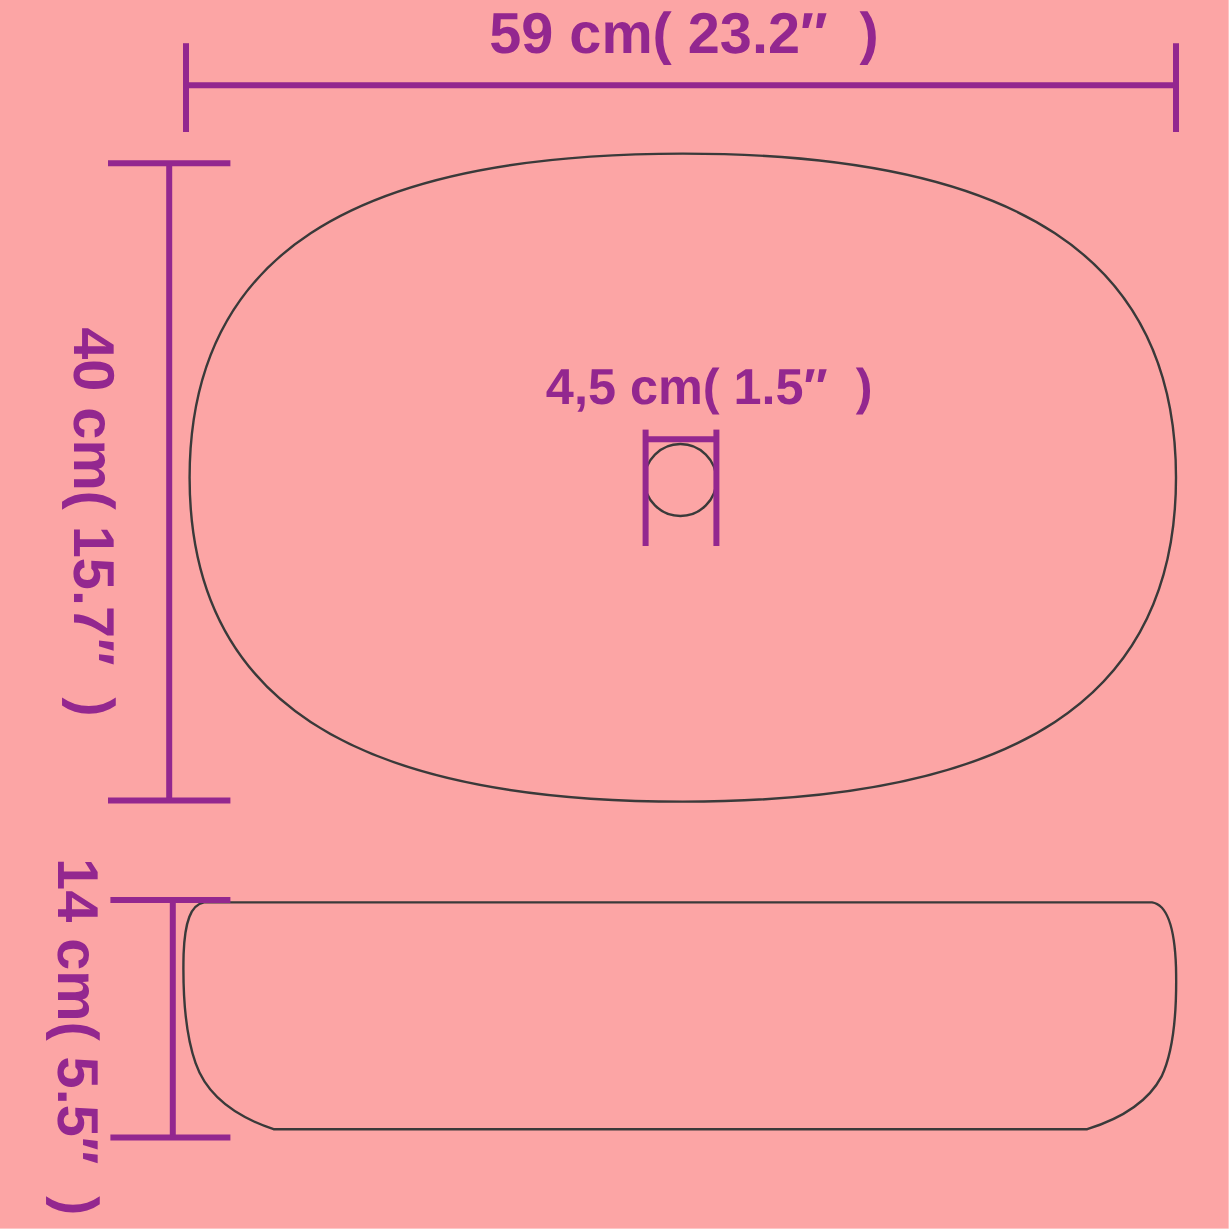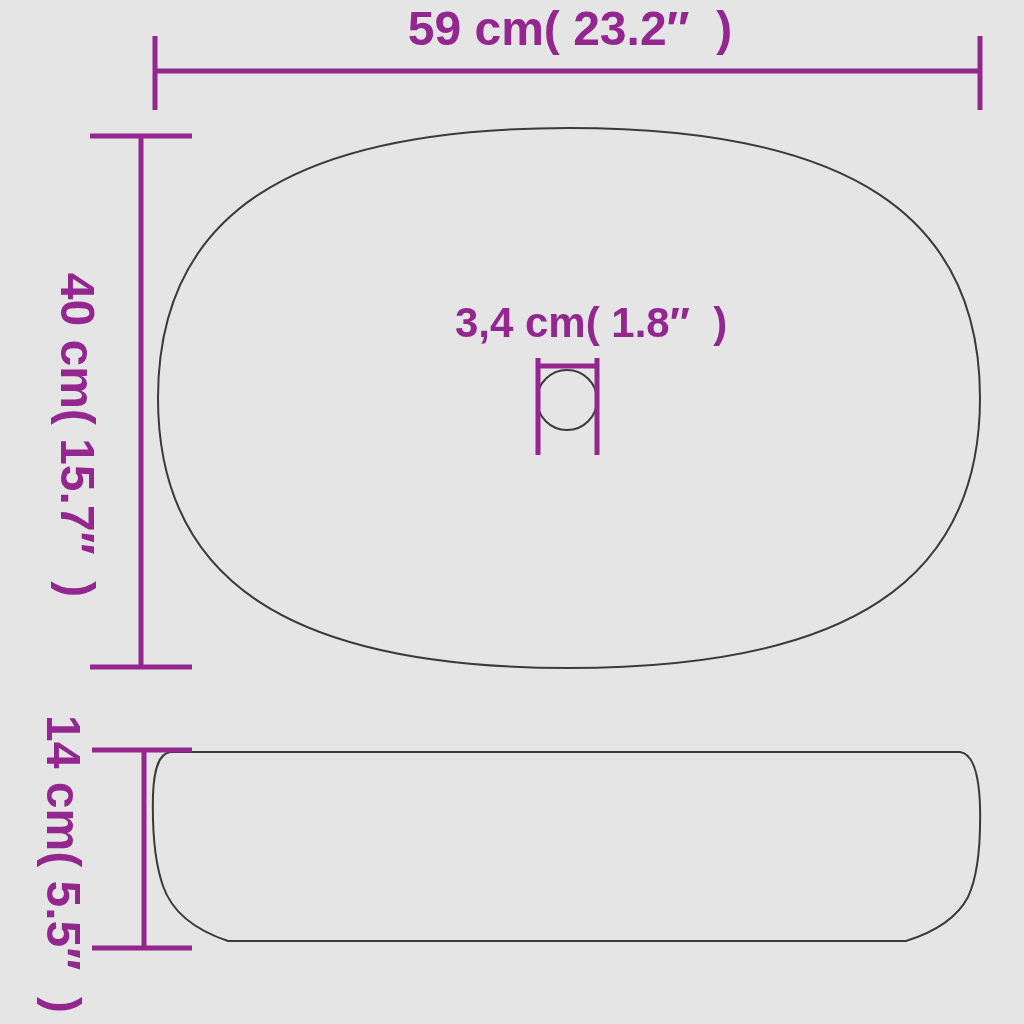--- a/index.html
+++ b/index.html
@@ -3,21 +3,21 @@
 <meta charset="utf-8">
 <style>
   :root{
     --dim-color:#93278F;
     --outline-color:#3a3a3a;
   }
   html,body{margin:0;padding:0;background:#ffffff;}
   .canvas{
     position:relative;
     width:1024px;height:1024px;
-    background:#e5e5e5;
+    background:#fca5a5;
     overflow:hidden;
     font-family:"Liberation Sans","DejaVu Sans",sans-serif;
   }
   svg{position:absolute;left:0;top:0;}
   .dim-stroke{stroke:var(--dim-color);stroke-width:5;fill:none;stroke-linecap:butt;}
   .outline-stroke{stroke:var(--outline-color);stroke-width:2;fill:none;}
   .dim-label{
     position:absolute;
     color:var(--dim-color);
     font-weight:bold;
@@ -77,17 +77,17 @@
       <line class="dim-stroke" x1="144" y1="750" x2="144" y2="948"></line>
       <line class="dim-stroke" x1="92" y1="750" x2="192" y2="750"></line>
       <line class="dim-stroke" x1="92" y1="948" x2="192" y2="948"></line>
     </g>
   </svg>
 
   <div class="dim-label lbl-width">59 cm( 23.2″  )</div>
 
   <div class="dim-label lbl-depth">40 cm( 15.7″  )</div>
 
-  <div class="dim-label lbl-drain">3,4 cm( 1.8″  )</div>
+  <div class="dim-label lbl-drain">4,5 cm( 1.5″  )</div>
 
   <div class="dim-label lbl-height">14 cm( 5.5″  )</div>
 
 </div>
 
 </body></html>

